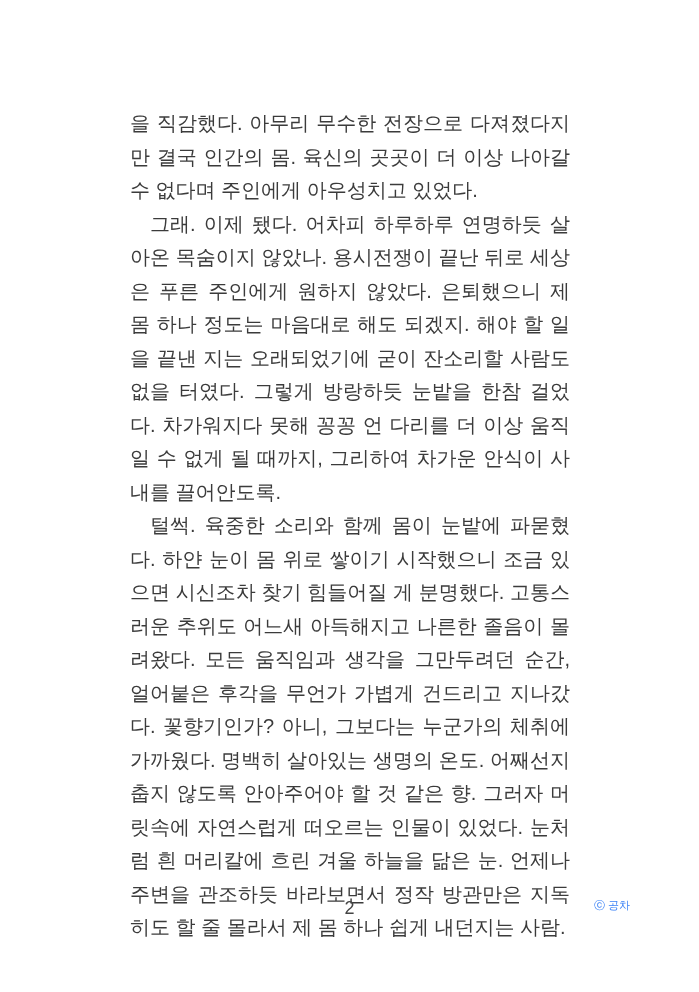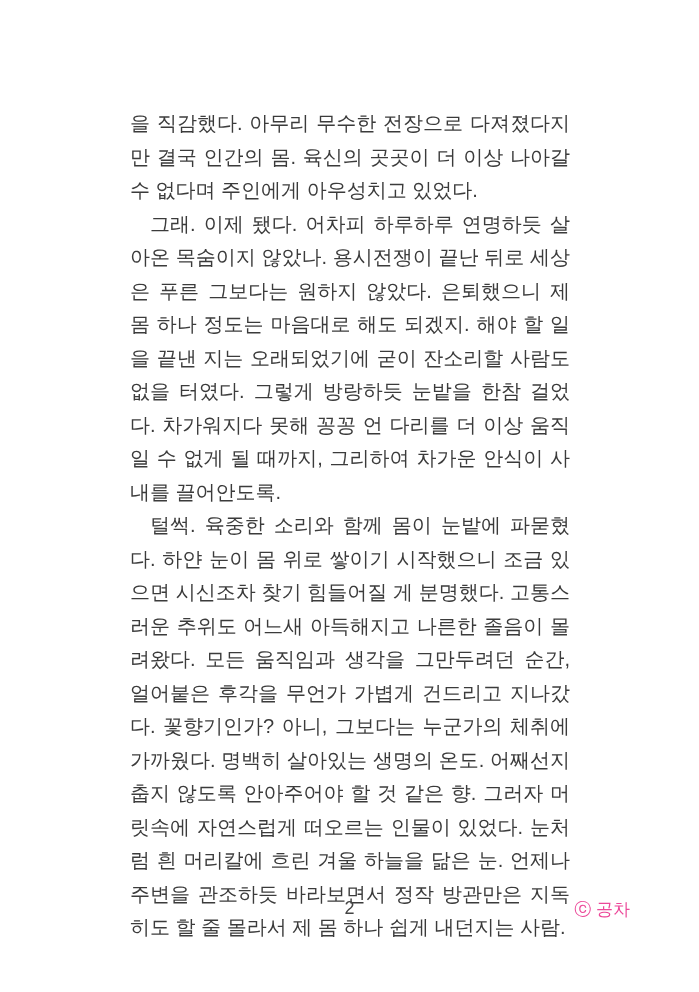--- a/index.html
+++ b/index.html
@@ -44,31 +44,31 @@
   .page-number {
     position: absolute;
     left: 0;
     right: 0;
     text-align: center;
     color: #444444;
   }
   .copyright {
     position: absolute;
     right: 69px;
-    color: #ec4899;
-    font-size: 17px;
+    color: #3b82f6;
+    font-size: 11px;
   }
 </style>
 </head>
 <body>
 
 <div class="page">
   <div class="content">
     <p class="para">을 직감했다. 아무리 무수한 전장으로 다져졌다지만 결국 인간의 몸. 육신의 곳곳이 더 이상 나아갈 수 없다며 주인에게 아우성치고 있었다.</p>
-    <p class="para indent">그래. 이제 됐다. 어차피 하루하루 연명하듯 살아온 목숨이지 않았나. 용시전쟁이 끝난 뒤로 세상은 푸른 그보다는 원하지 않았다. 은퇴했으니 제 몸 하나 정도는 마음대로 해도 되겠지. 해야 할 일을 끝낸 지는 오래되었기에 굳이 잔소리할 사람도 없을 터였다. 그렇게 방랑하듯 눈밭을 한참 걸었다. 차가워지다 못해 꽁꽁 언 다리를 더 이상 움직일 수 없게 될 때까지, 그리하여 차가운 안식이 사내를 끌어안도록.</p>
+    <p class="para indent">그래. 이제 됐다. 어차피 하루하루 연명하듯 살아온 목숨이지 않았나. 용시전쟁이 끝난 뒤로 세상은 푸른 주인에게 원하지 않았다. 은퇴했으니 제 몸 하나 정도는 마음대로 해도 되겠지. 해야 할 일을 끝낸 지는 오래되었기에 굳이 잔소리할 사람도 없을 터였다. 그렇게 방랑하듯 눈밭을 한참 걸었다. 차가워지다 못해 꽁꽁 언 다리를 더 이상 움직일 수 없게 될 때까지, 그리하여 차가운 안식이 사내를 끌어안도록.</p>
     <p class="para indent">털썩. 육중한 소리와 함께 몸이 눈밭에 파묻혔다. 하얀 눈이 몸 위로 쌓이기 시작했으니 조금 있으면 시신조차 찾기 힘들어질 게 분명했다. 고통스러운 추위도 어느새 아득해지고 나른한 졸음이 몰려왔다. 모든 움직임과 생각을 그만두려던 순간, 얼어붙은 후각을 무언가 가볍게 건드리고 지나갔다. 꽃향기인가? 아니, 그보다는 누군가의 체취에 가까웠다. 명백히 살아있는 생명의 온도. 어째선지 춥지 않도록 안아주어야 할 것 같은 향. 그러자 머릿속에 자연스럽게 떠오르는 인물이 있었다. 눈처럼 흰 머리칼에 흐린 겨울 하늘을 닮은 눈. 언제나 주변을 관조하듯 바라보면서 정작 방관만은 지독히도 할 줄 몰라서 제 몸 하나 쉽게 내던지는 사람.</p>
   </div>
 
   <div class="footer">
     <span class="page-number">2</span>
     <span class="copyright">ⓒ 공차</span>
   </div>
 </div>
 
 </body></html>

